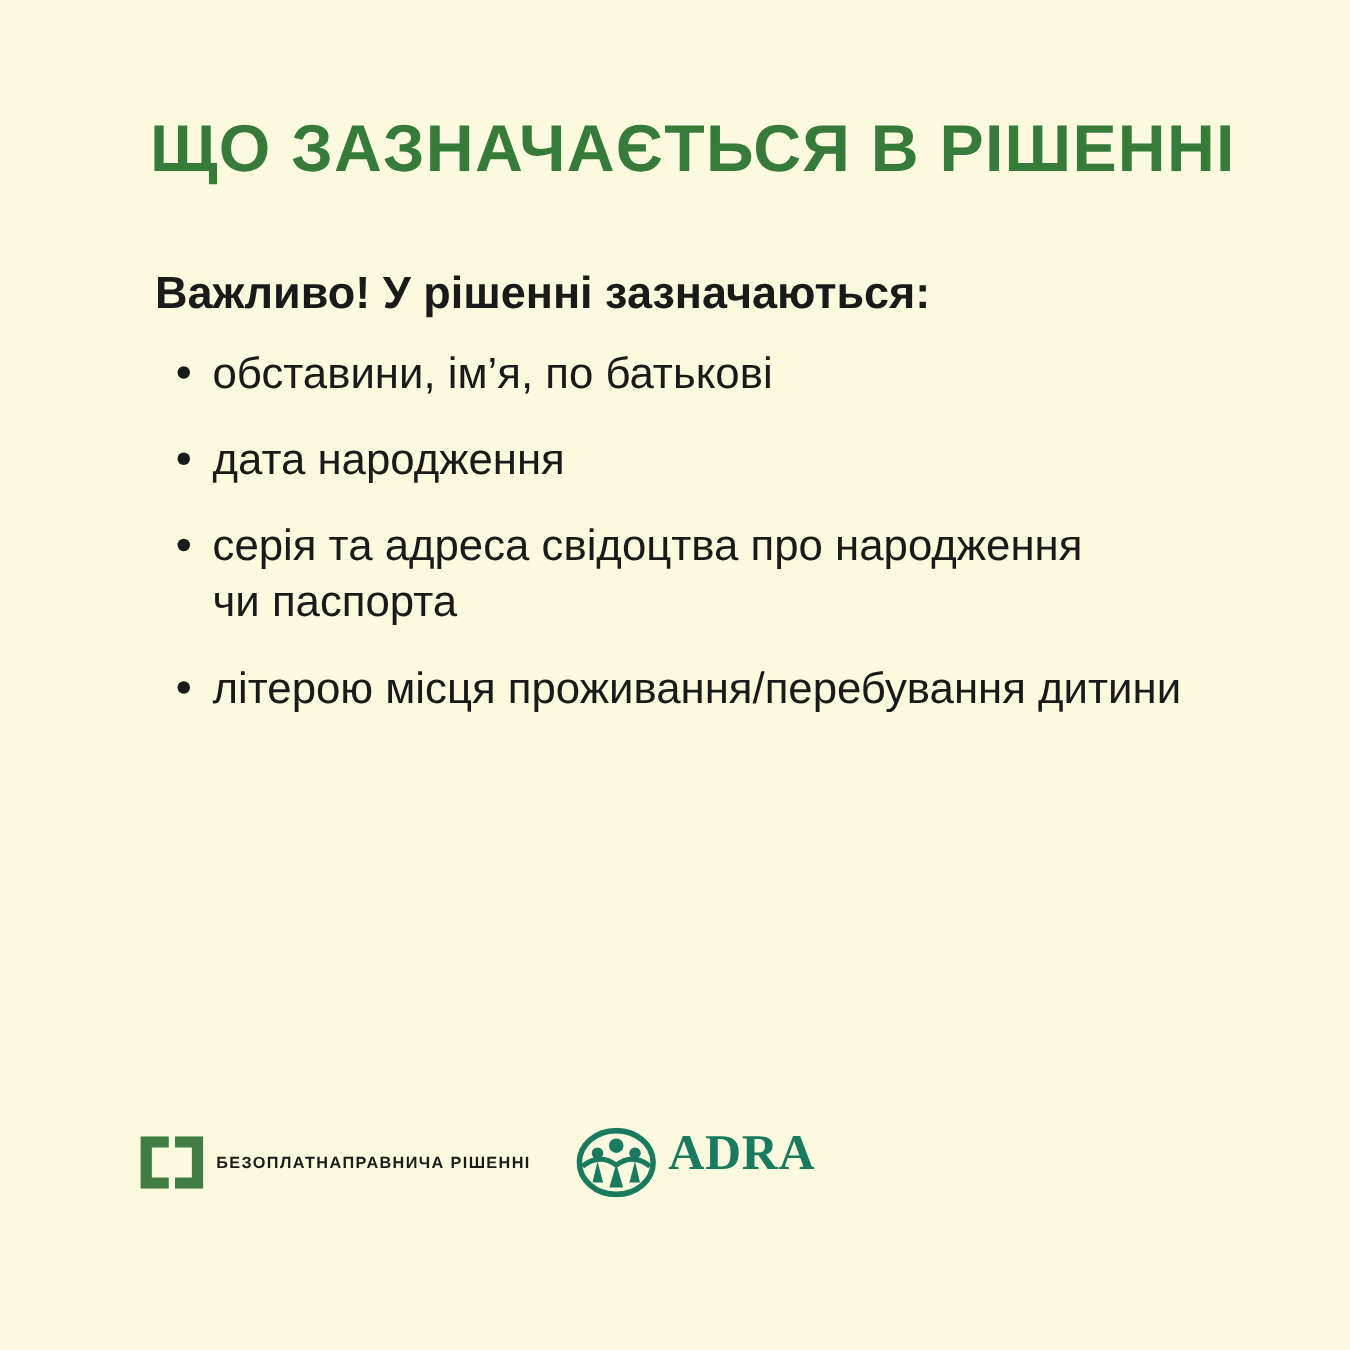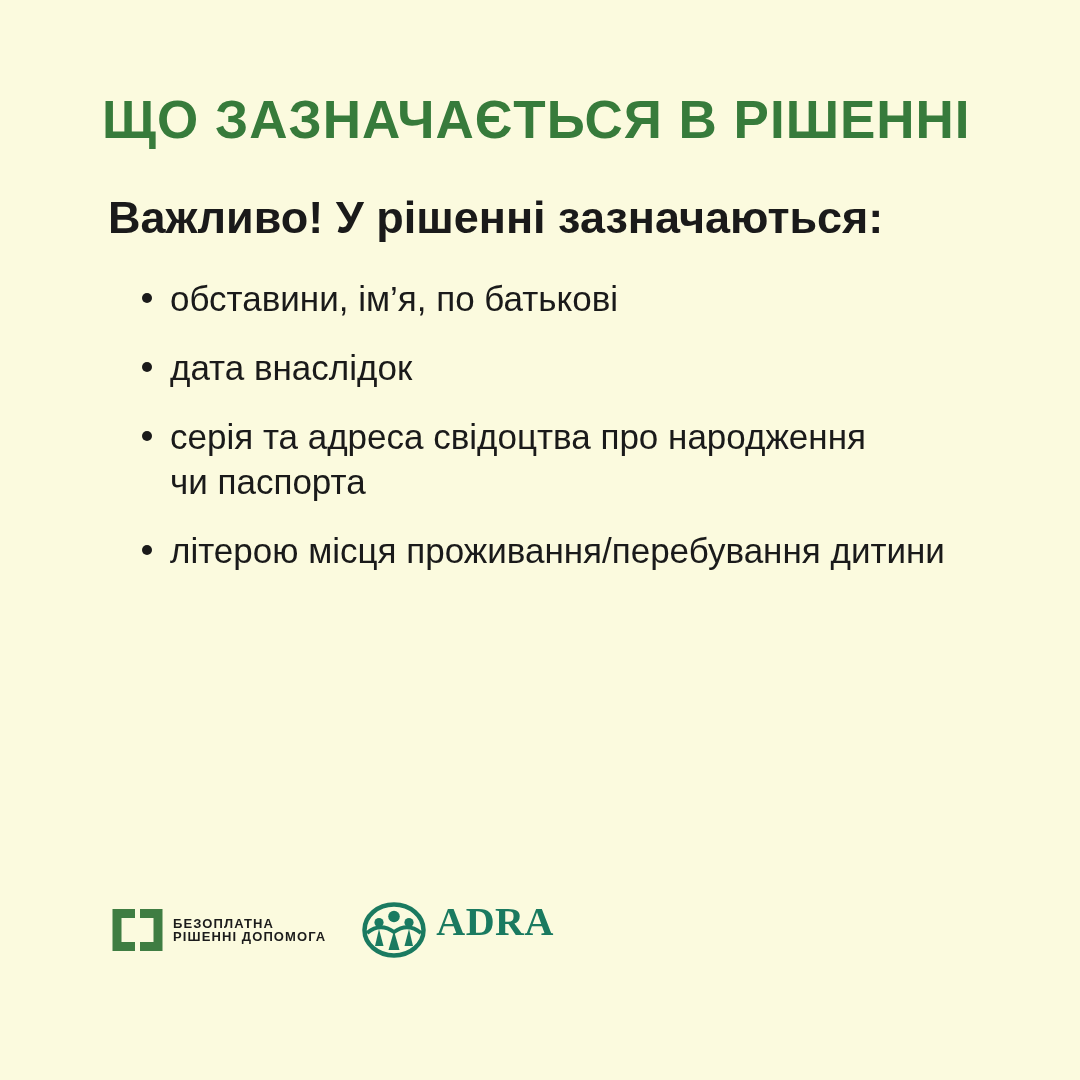--- a/index.html
+++ b/index.html
@@ -14,36 +14,36 @@
   }
   .canvas {
     position: relative;
     width: 1080px;
     height: 1080px;
     overflow: hidden;
     background: var(--background, #FBFADE);
   }
   .page-title {
     position: absolute;
-    left: 102px;
+    left: 120px;
     top: 90px;
     margin: 0;
     font-size: 53px;
     line-height: 60px;
     font-weight: bold;
     letter-spacing: 1px;
     color: var(--heading, #377B3B);
     white-space: nowrap;
   }
   .subtitle {
     position: absolute;
     left: 108px;
     top: 196px;
-    margin: 0;
-    font-size: 45px;
+    margin: 16px;
+    font-size: 36px;
     line-height: 44px;
     font-weight: bold;
     color: var(--body_text, #1A1A1A);
   }
   .bullet-list {
     position: absolute;
     left: 108px;
     top: 276px;
     width: 880px;
     margin: 0;
@@ -81,21 +81,21 @@
     align-items: center;
   }
   .brackets-icon {
     width: 59px;
     height: 42px;
     display: block;
   }
   .bpd-text {
     margin-left: 6px;
     display: flex;
-    flex-direction: column;
+    flex-direction: row;
     font-weight: bold;
     font-size: 13px;
     line-height: 13.5px;
     letter-spacing: 1.1px;
     color: #1b1b1b;
     white-space: nowrap;
   }
   .adra-logo {
     margin-left: 36px;
     display: flex;
@@ -120,36 +120,36 @@
 <body>
 
 <div class="canvas">
 
   <h1 class="page-title">ЩО ЗАЗНАЧАЄТЬСЯ В РІШЕННІ</h1>
 
   <p class="subtitle">Важливо! У рішенні зазначаються:</p>
 
   <ul class="bullet-list">
     <li>обставини, ім’я, по батькові</li>
-    <li>дата внаслідок</li>
+    <li>дата народження</li>
     <li>серія та адреса свідоцтва про народження
 чи паспорта</li>
     <li>літерою місця проживання/перебування дитини</li>
   </ul>
 
   <div class="footer">
 
     <div class="bpd-logo">
       <svg class="brackets-icon" viewBox="0 0 59 42" xmlns="http://www.w3.org/2000/svg" aria-hidden="true">
         <path d="M27,4.5 H9 V37.5 H27" fill="none" stroke="#3F7D42" stroke-width="9"></path>
         <path d="M32,4.5 H50 V37.5 H32" fill="none" stroke="#3F7D42" stroke-width="9"></path>
       </svg>
       <div class="bpd-text">
         <span>БЕЗОПЛАТНА</span>
-        <span>РІШЕННІ ДОПОМОГА</span>
+        <span>ПРАВНИЧА РІШЕННІ</span>
       </div>
     </div>
 
     <div class="adra-logo">
       <svg class="adra-globe-icon" viewBox="0 0 64 56" xmlns="http://www.w3.org/2000/svg" aria-hidden="true">
         <ellipse cx="32" cy="28" rx="29.5" ry="25.5" fill="none" stroke="#1A7A60" stroke-width="4.5"></ellipse>
         <path d="M5,31 C14,23.5 23,23.5 32,30 C41,23.5 50,23.5 59,31" fill="none" stroke="#1A7A60" stroke-width="4"></path>
         <circle cx="32" cy="14.5" r="5.8" fill="#1A7A60"></circle>
         <circle cx="17" cy="20.5" r="4.6" fill="#1A7A60"></circle>
         <circle cx="47" cy="20.5" r="4.6" fill="#1A7A60"></circle>

